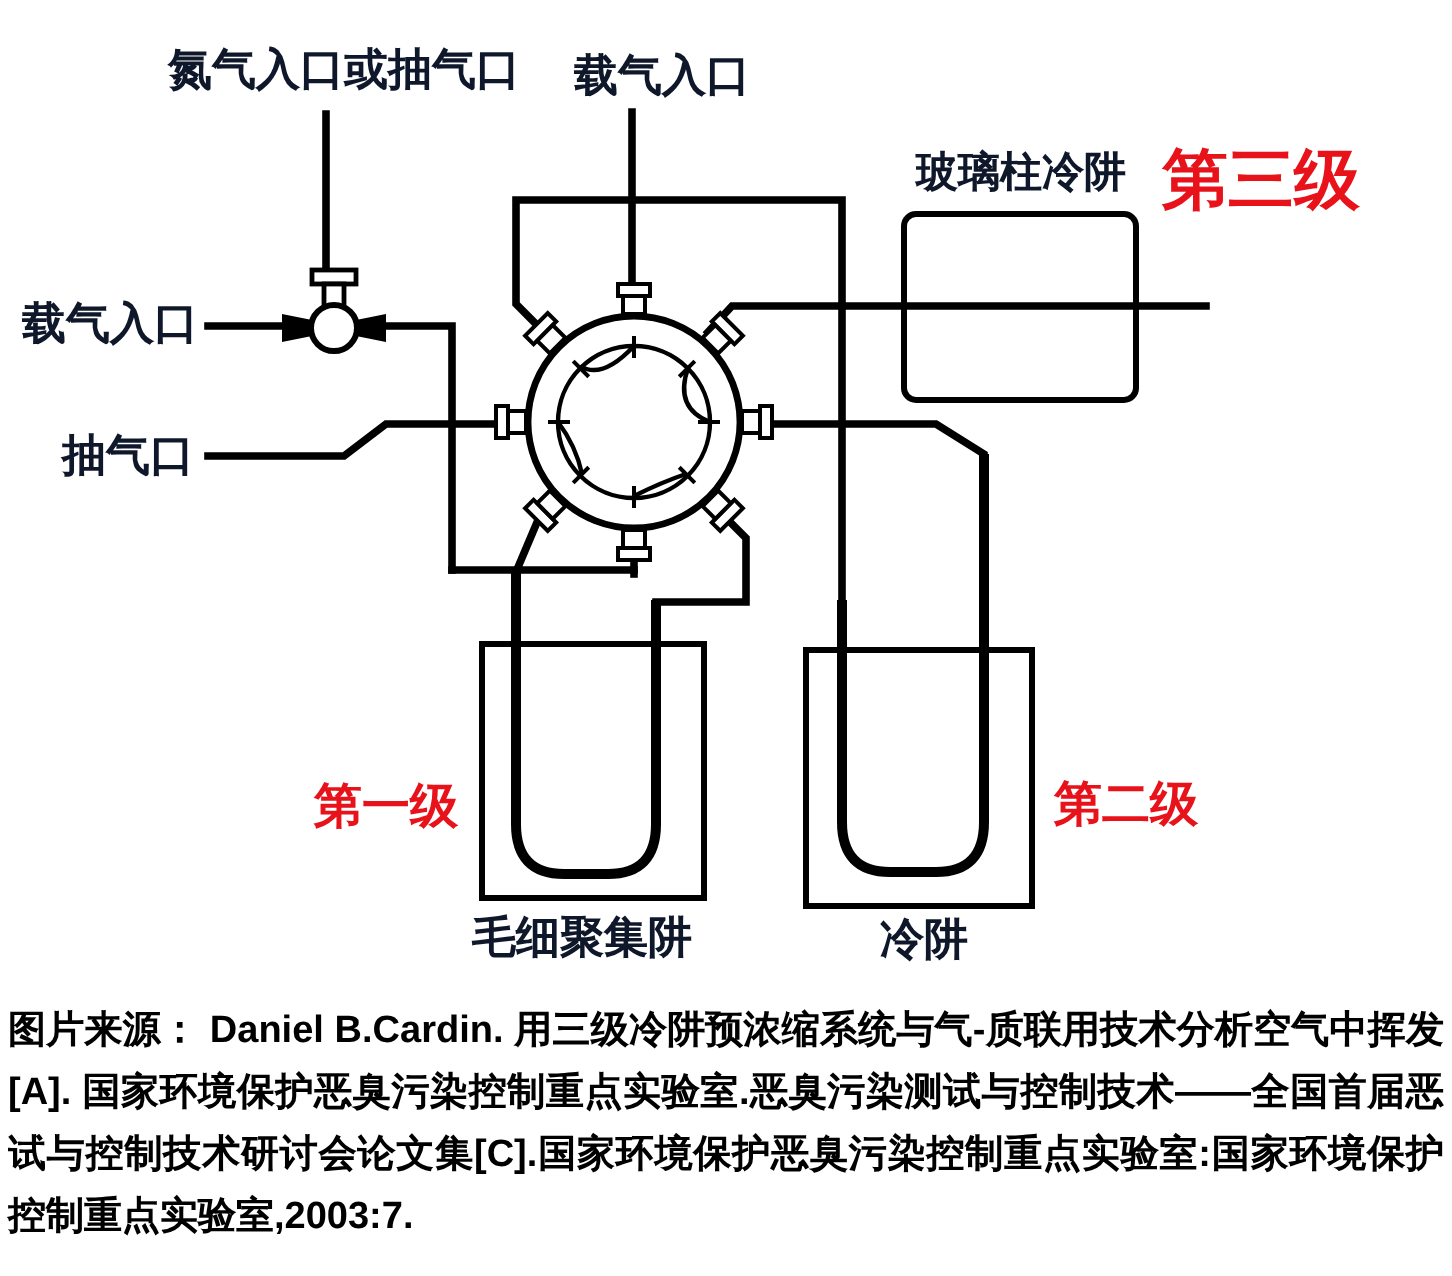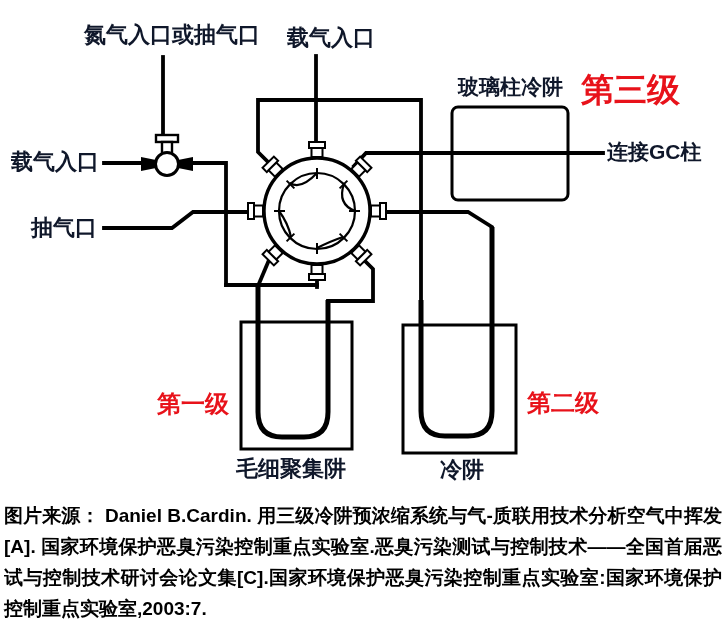--- a/index.html
+++ b/index.html
@@ -151,21 +151,20 @@
       <polygon points="193,157 178,160 178,168 193,171" fill="#000"></polygon>
     </g>
   </svg>
 
   <div class="lbl" style="left:84px;top:24px;font-size:22px;">氮气入口或抽气口</div>
   <div class="lbl" style="left:287px;top:27px;font-size:22px;">载气入口</div>
   <div class="lbl" style="left:11px;top:151px;font-size:22px;">载气入口</div>
   <div class="lbl" style="left:31px;top:217px;font-size:22px;">抽气口</div>
   <div class="lbl" style="left:458px;top:76px;font-size:21px;">玻璃柱冷阱</div>
   <div class="lbl red" style="left:581px;top:73px;font-size:33px;">第三级</div>
-  <div class="lbl" style="left:607px;top:141px;font-size:21px;">连接GC柱</div>
   <div class="lbl red" style="left:157px;top:392px;font-size:24px;">第一级</div>
   <div class="lbl red" style="left:527px;top:393px;font-size:24px;font-family:Liberation Mono, monospace;">第二级</div>
   <div class="lbl" style="left:236px;top:458px;font-size:22px;">毛细聚集阱</div>
   <div class="lbl" style="left:440px;top:459px;font-size:22px;">冷阱</div>
 
   <div class="caption">
     <div class="cap-line just">图片来源： Daniel B.Cardin. 用三级冷阱预浓缩系统与气-质联用技术分析空气中挥发性硫化物</div>
     <div class="cap-line just">[A]. 国家环境保护恶臭污染控制重点实验室.恶臭污染测试与控制技术——全国首届恶臭污染测</div>
     <div class="cap-line just">试与控制技术研讨会论文集[C].国家环境保护恶臭污染控制重点实验室:国家环境保护恶臭污染</div>
     <div class="cap-line">控制重点实验室,2003:7.</div>

